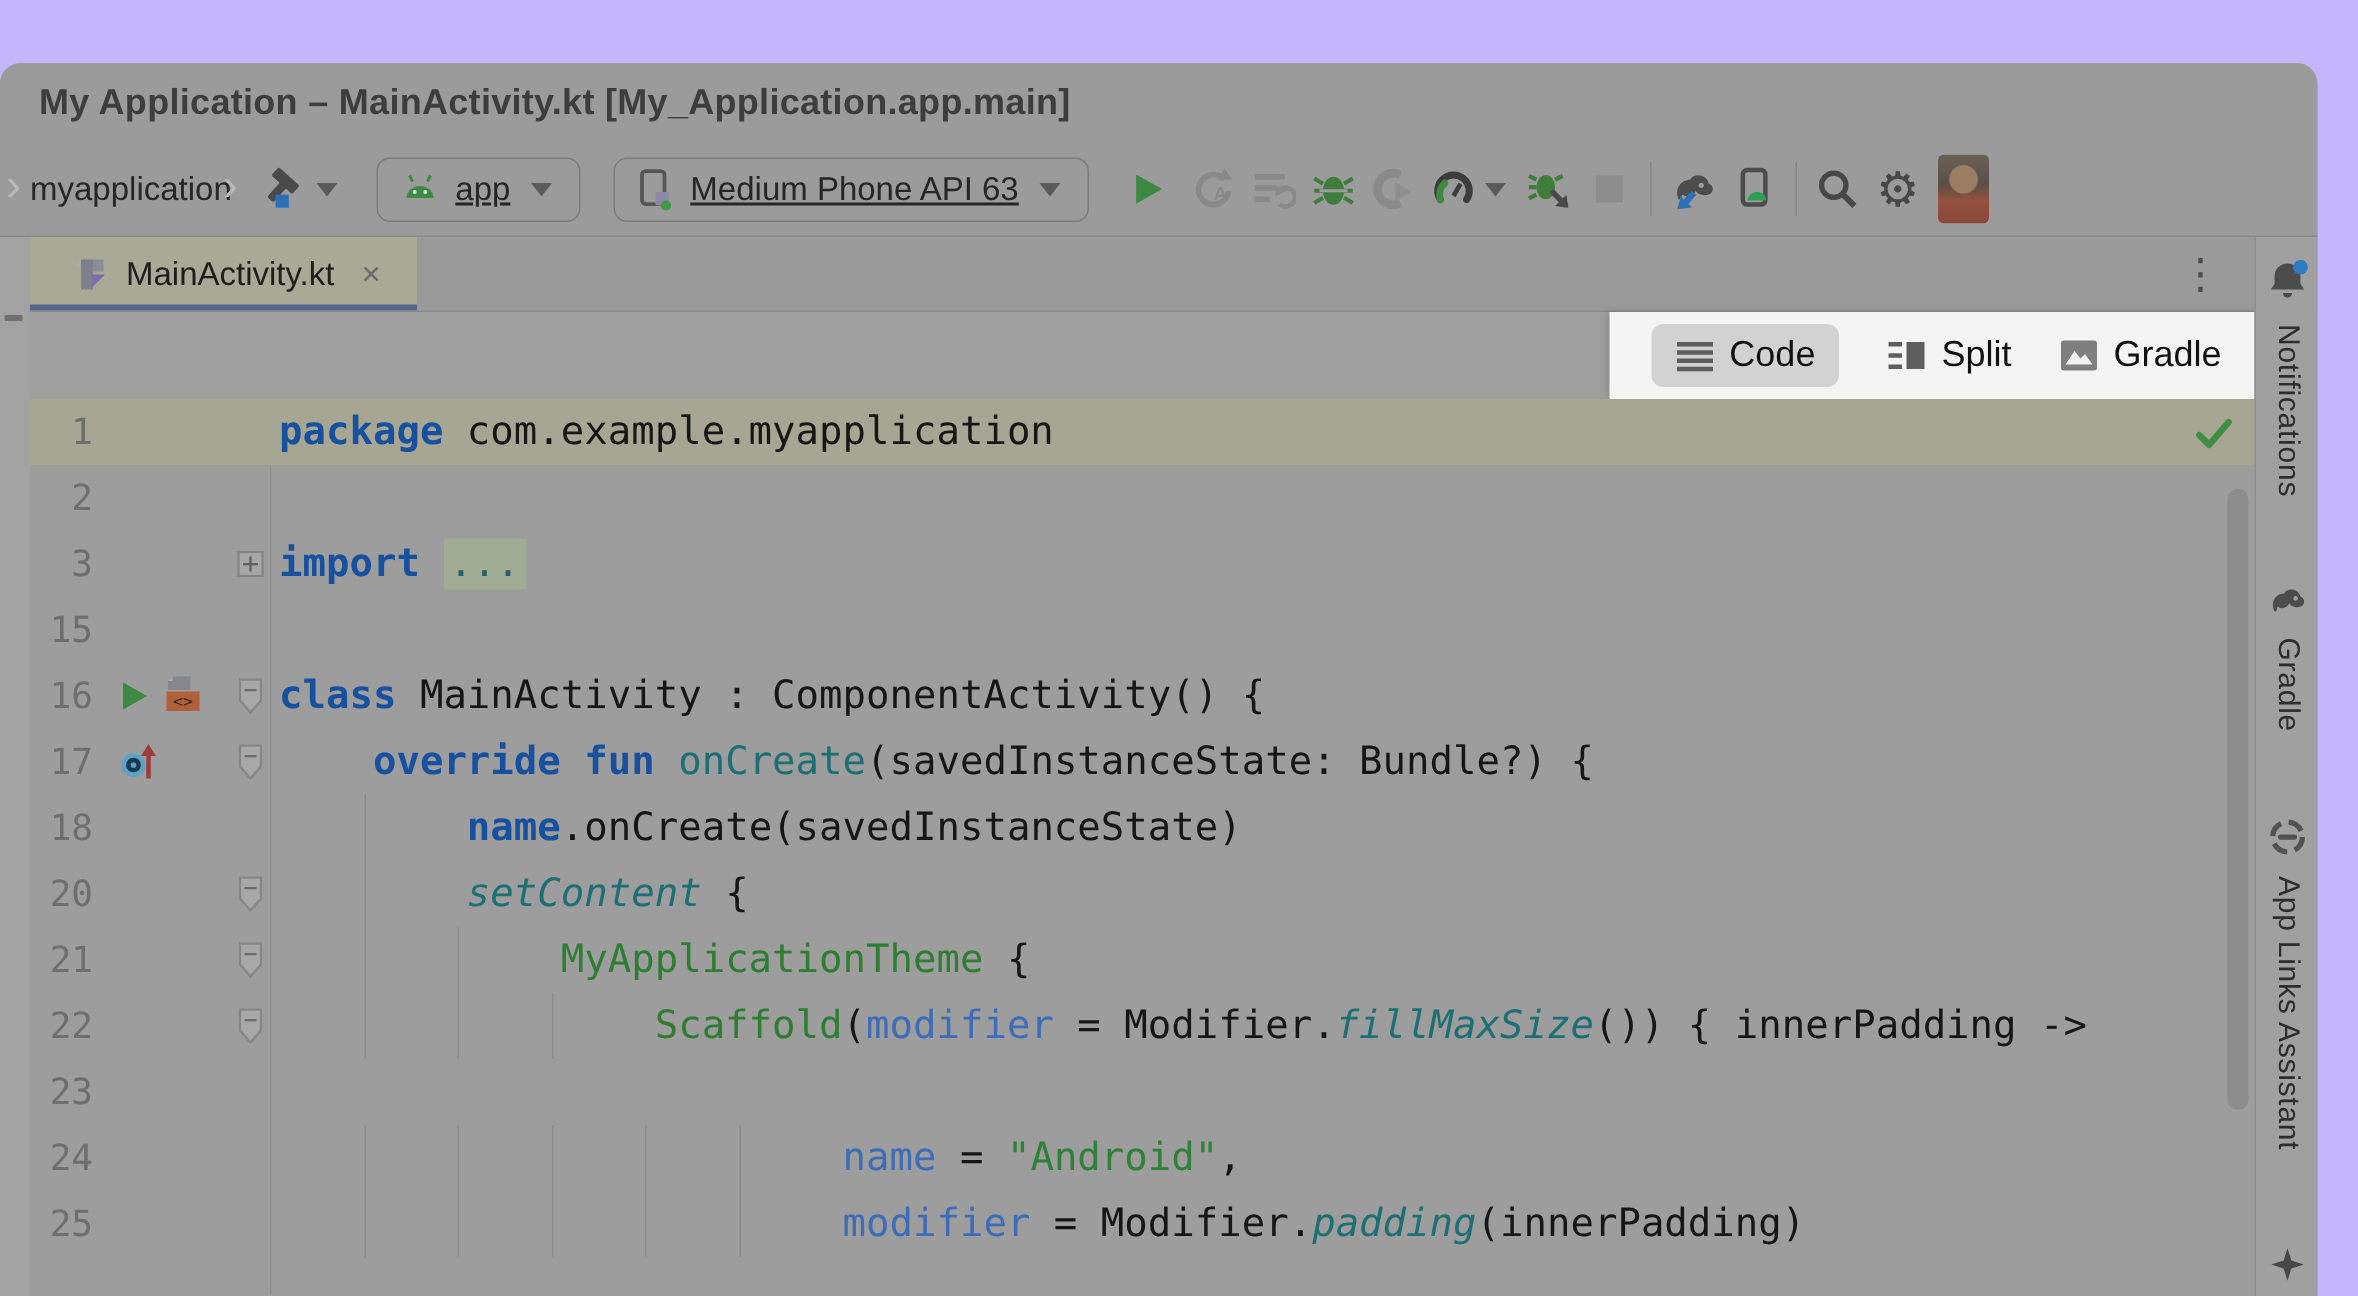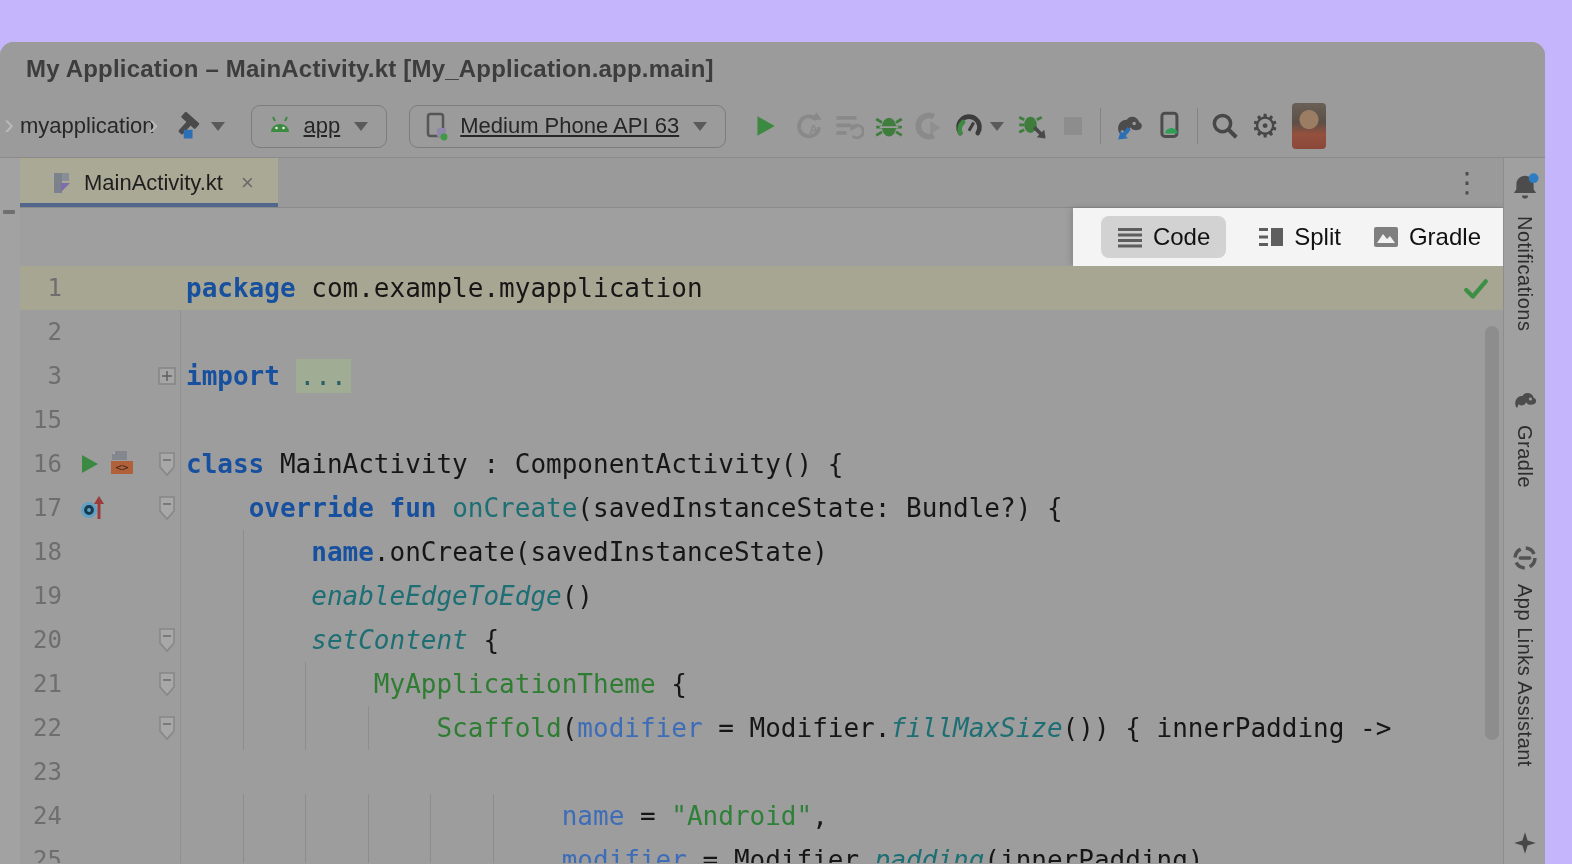--- a/index.html
+++ b/index.html
@@ -379,26 +379,20 @@
 </span>
             <span class="code-text"><span class="tk-pl">    </span><span class="tk-kw">override fun</span><span class="tk-pl"> </span><span class="tk-fn">onCreate</span><span class="tk-pl">(savedInstanceState: Bundle?) {</span></span>
           </div>
           <div class="code-row">
             <span class="gut-num">18</span>
             <span class="gut-icons"></span>
             <span class="gut-fold"></span>
             <span class="code-text"><i class="guide" style="left: 4ch;"></i><span class="tk-pl">        </span><span class="tk-kw">name</span><span class="tk-pl">.onCreate(savedInstanceState)</span></span>
           </div>
           <div class="code-row">
-            <span class="gut-num">19</span>
-            <span class="gut-icons"></span>
-            <span class="gut-fold"></span>
-            <span class="code-text"><i class="guide" style="left: 4ch;"></i><span class="tk-pl">        </span><span class="tk-fni">enableEdgeToEdge</span><span class="tk-pl">()</span></span>
-          </div>
-          <div class="code-row">
             <span class="gut-num">20</span>
             <span class="gut-icons"></span>
             <span class="gut-fold">
   <span>
     <svg width="18" height="26" viewBox="0 0 18 26">
       <path d="M2 2 h14 v14 l-7 8 l-7 -8 z" fill="#a8a8a8" stroke="#868686" stroke-width="1.5"></path>
       <line x1="5" y1="9" x2="13" y2="9" stroke="#6a6a6a" stroke-width="1.5"></line>
     </svg>
   </span>
 </span>

